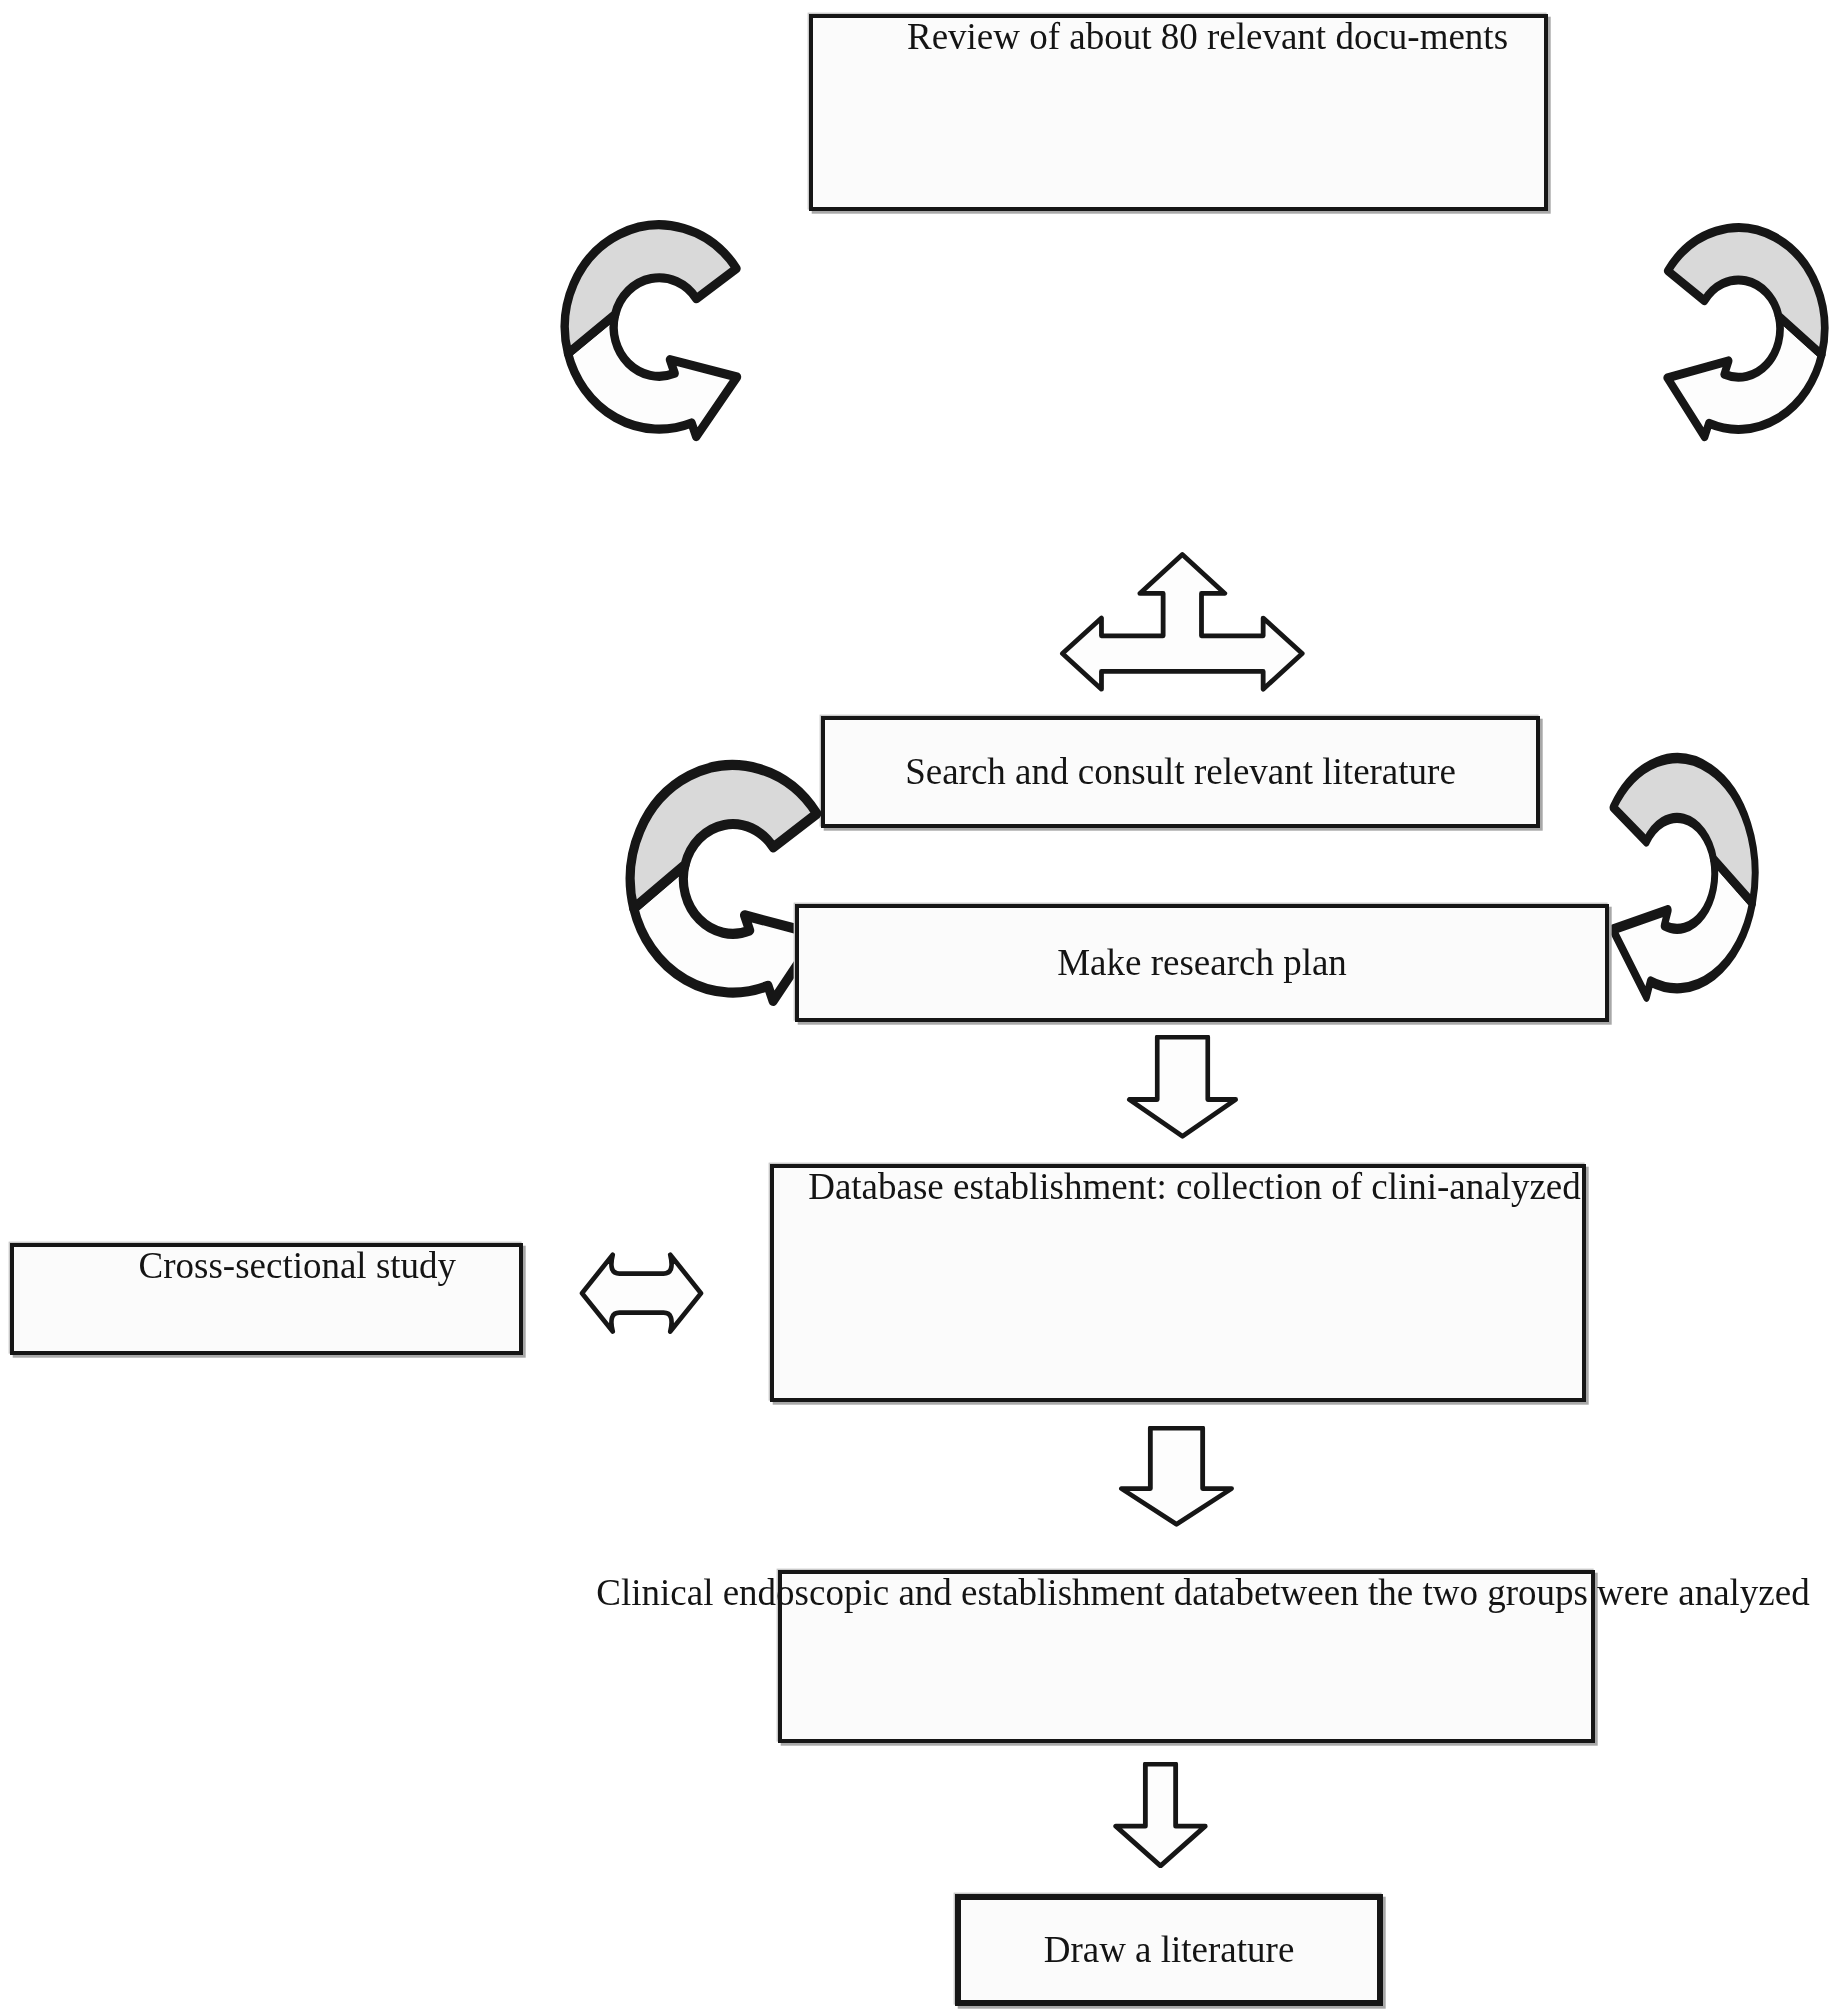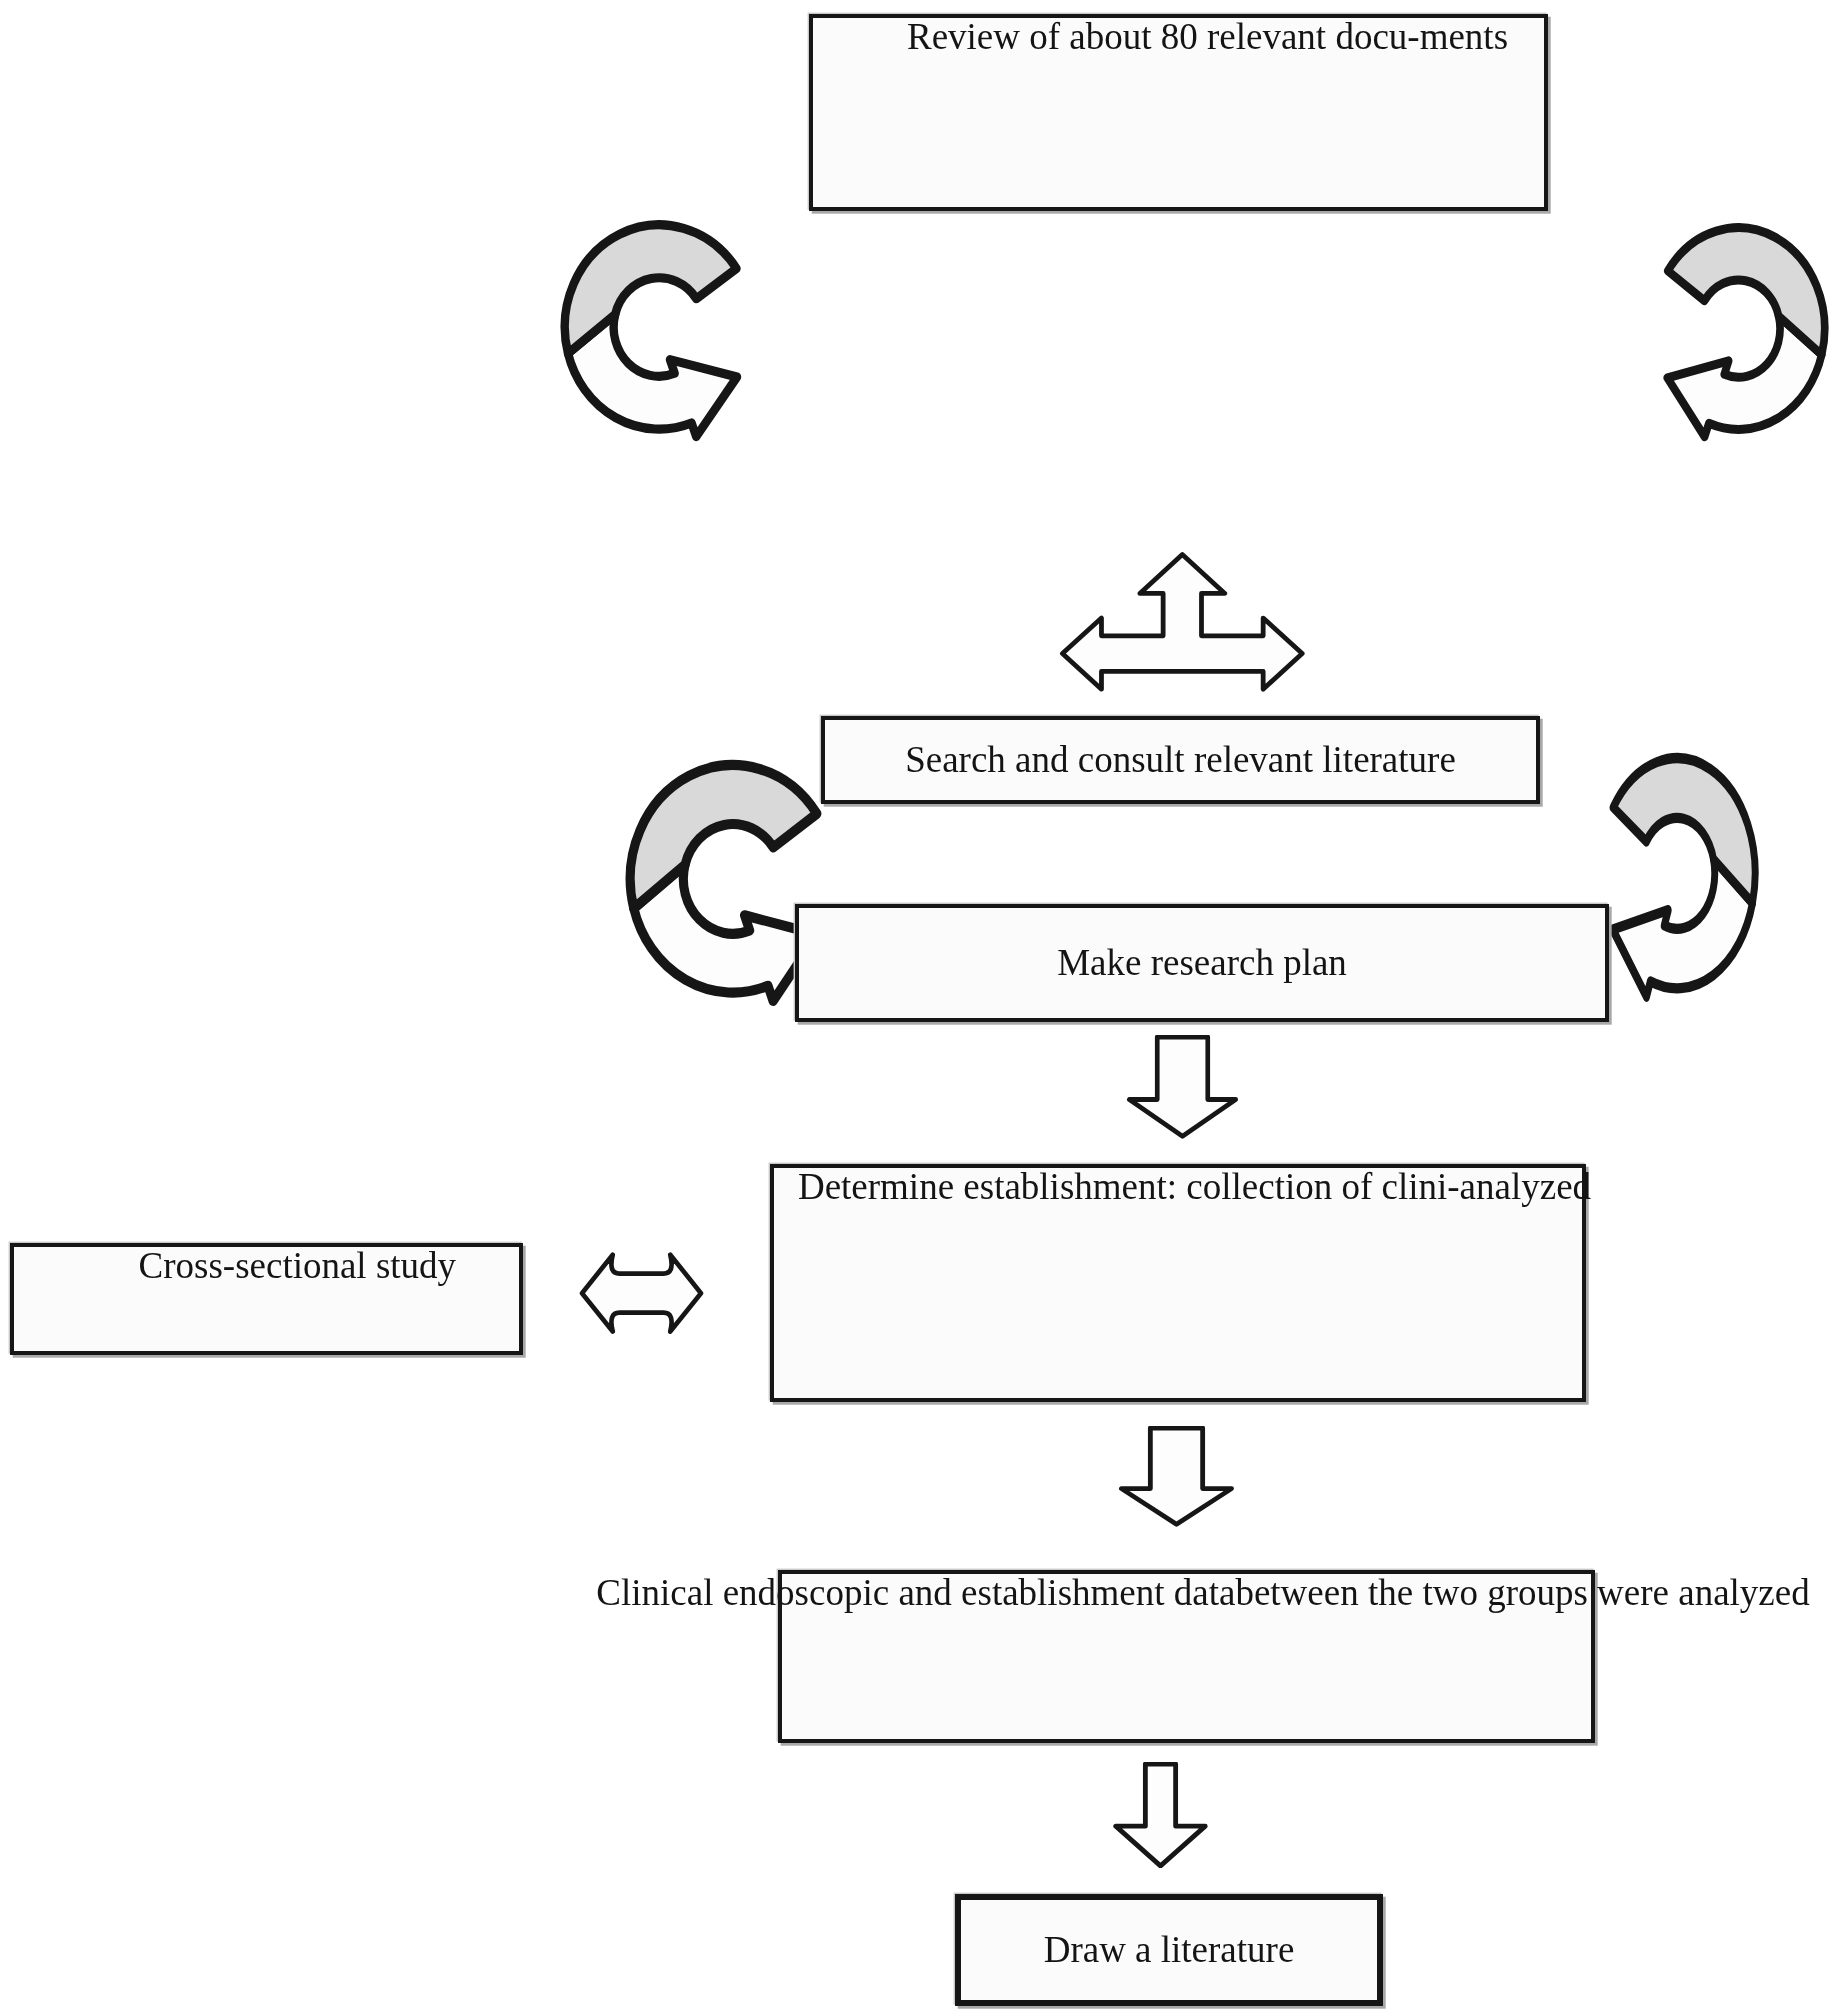--- a/index.html
+++ b/index.html
@@ -74,21 +74,21 @@
       </svg>
   </div>
 
 
   <div class="arrow" style="left:1059px;top:551px;width:248px;height:145px;">
     <svg viewBox="0 0 362 212" preserveAspectRatio="none">
         <use href="#sym-threeway"></use>
       </svg>
   </div>
 
-  <div class="fbox align-center" style="left:821px;top:716px;width:719px;height:88px;">
+  <div class="fbox align-center" style="left:821px;top:716px;width:719px;height:112px;">
     <div class="line">Search and consult relevant literature</div>
   </div>
 
   <div class="arrow" style="left:612px;top:753px;width:238px;height:264px;">
     <svg viewBox="0 0 130 130" preserveAspectRatio="none">
         <use href="#sym-curved"></use>
       </svg>
   </div>
   <div class="arrow mirror" style="left:1588px;top:746px;width:181px;height:267px;">
     <svg viewBox="0 0 130 130" preserveAspectRatio="none">
@@ -100,21 +100,21 @@
     <div class="line">Make research plan</div>
   </div>
 
   <div class="arrow" style="left:1126px;top:1035px;width:113px;height:104px;">
     <svg viewBox="0 0 170 150" preserveAspectRatio="none">
         <use href="#sym-down"></use>
       </svg>
   </div>
 
   <div class="fbox align-left" style="left:770px;top:1164px;width:816px;height:238px;padding-left:33px;row-gap:40px;">
-    <div class="line">Determine establishment: collection of clini-</div>
+    <div class="line">Database establishment: collection of clini-</div>
     <div class="line">analyzed</div>
   </div>
 
   <div class="fbox align-left" style="left:10.3px;top:1243px;width:513px;height:112px;padding-left:61px;">
     <div class="line">Cross-sectional study</div>
   </div>
 
   <div class="arrow" style="left:578px;top:1248px;width:127px;height:91px;">
     <svg viewBox="0 0 190 135" preserveAspectRatio="none">
         <use href="#sym-dbl"></use>

